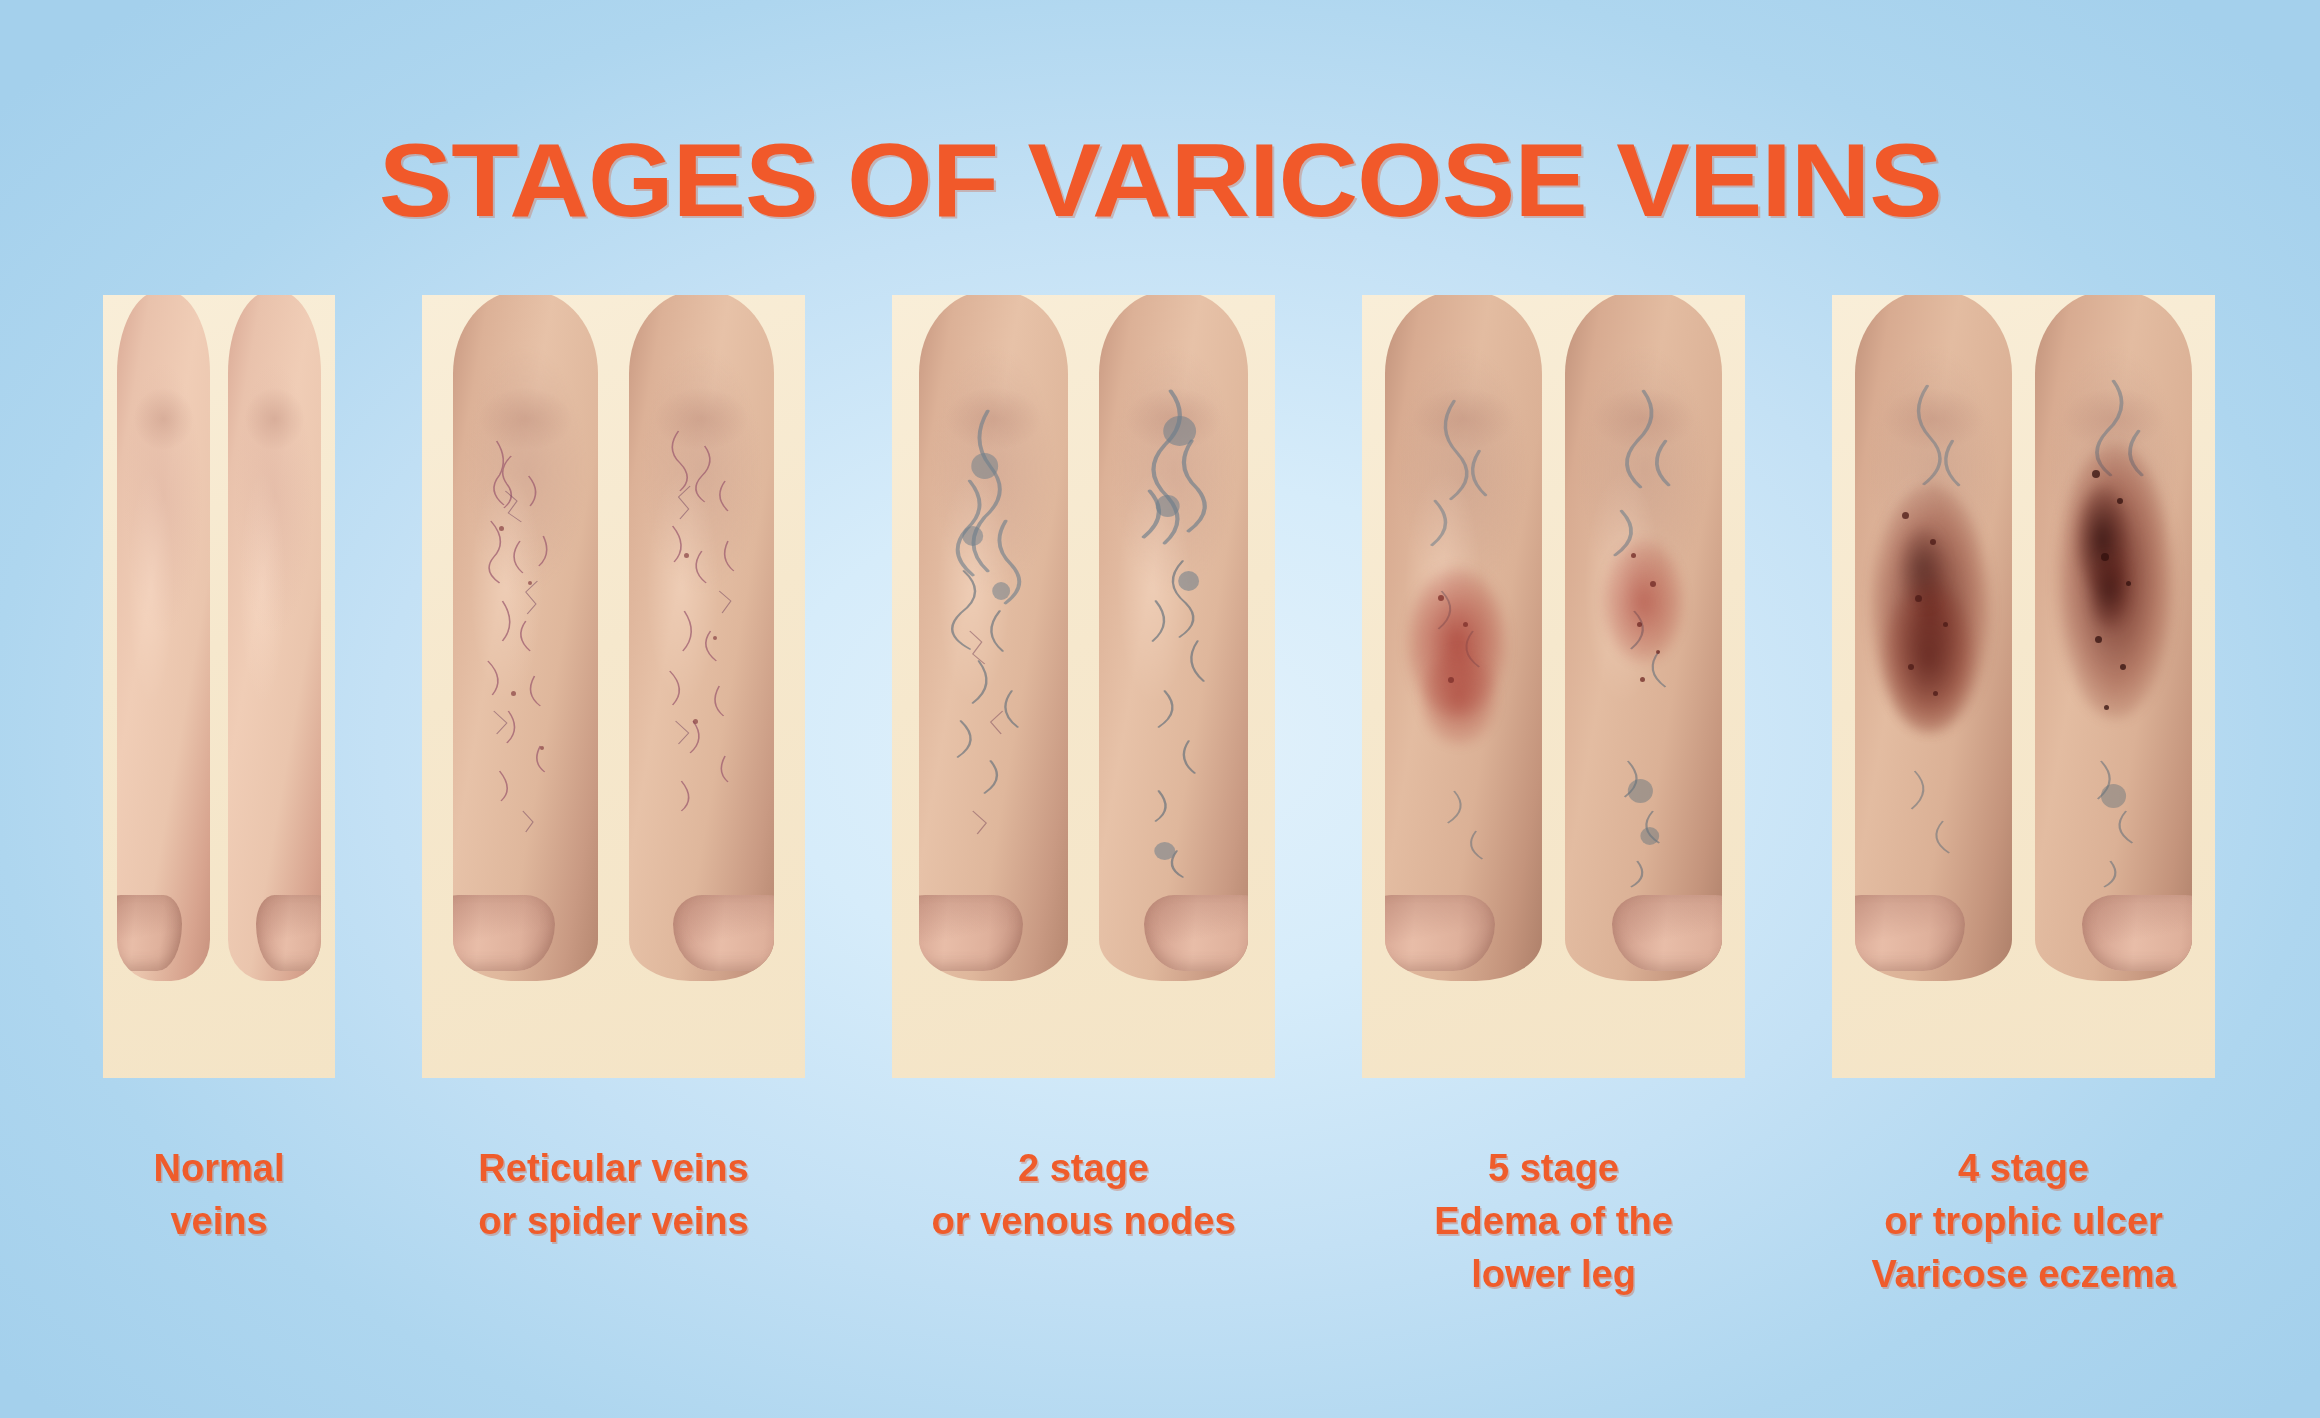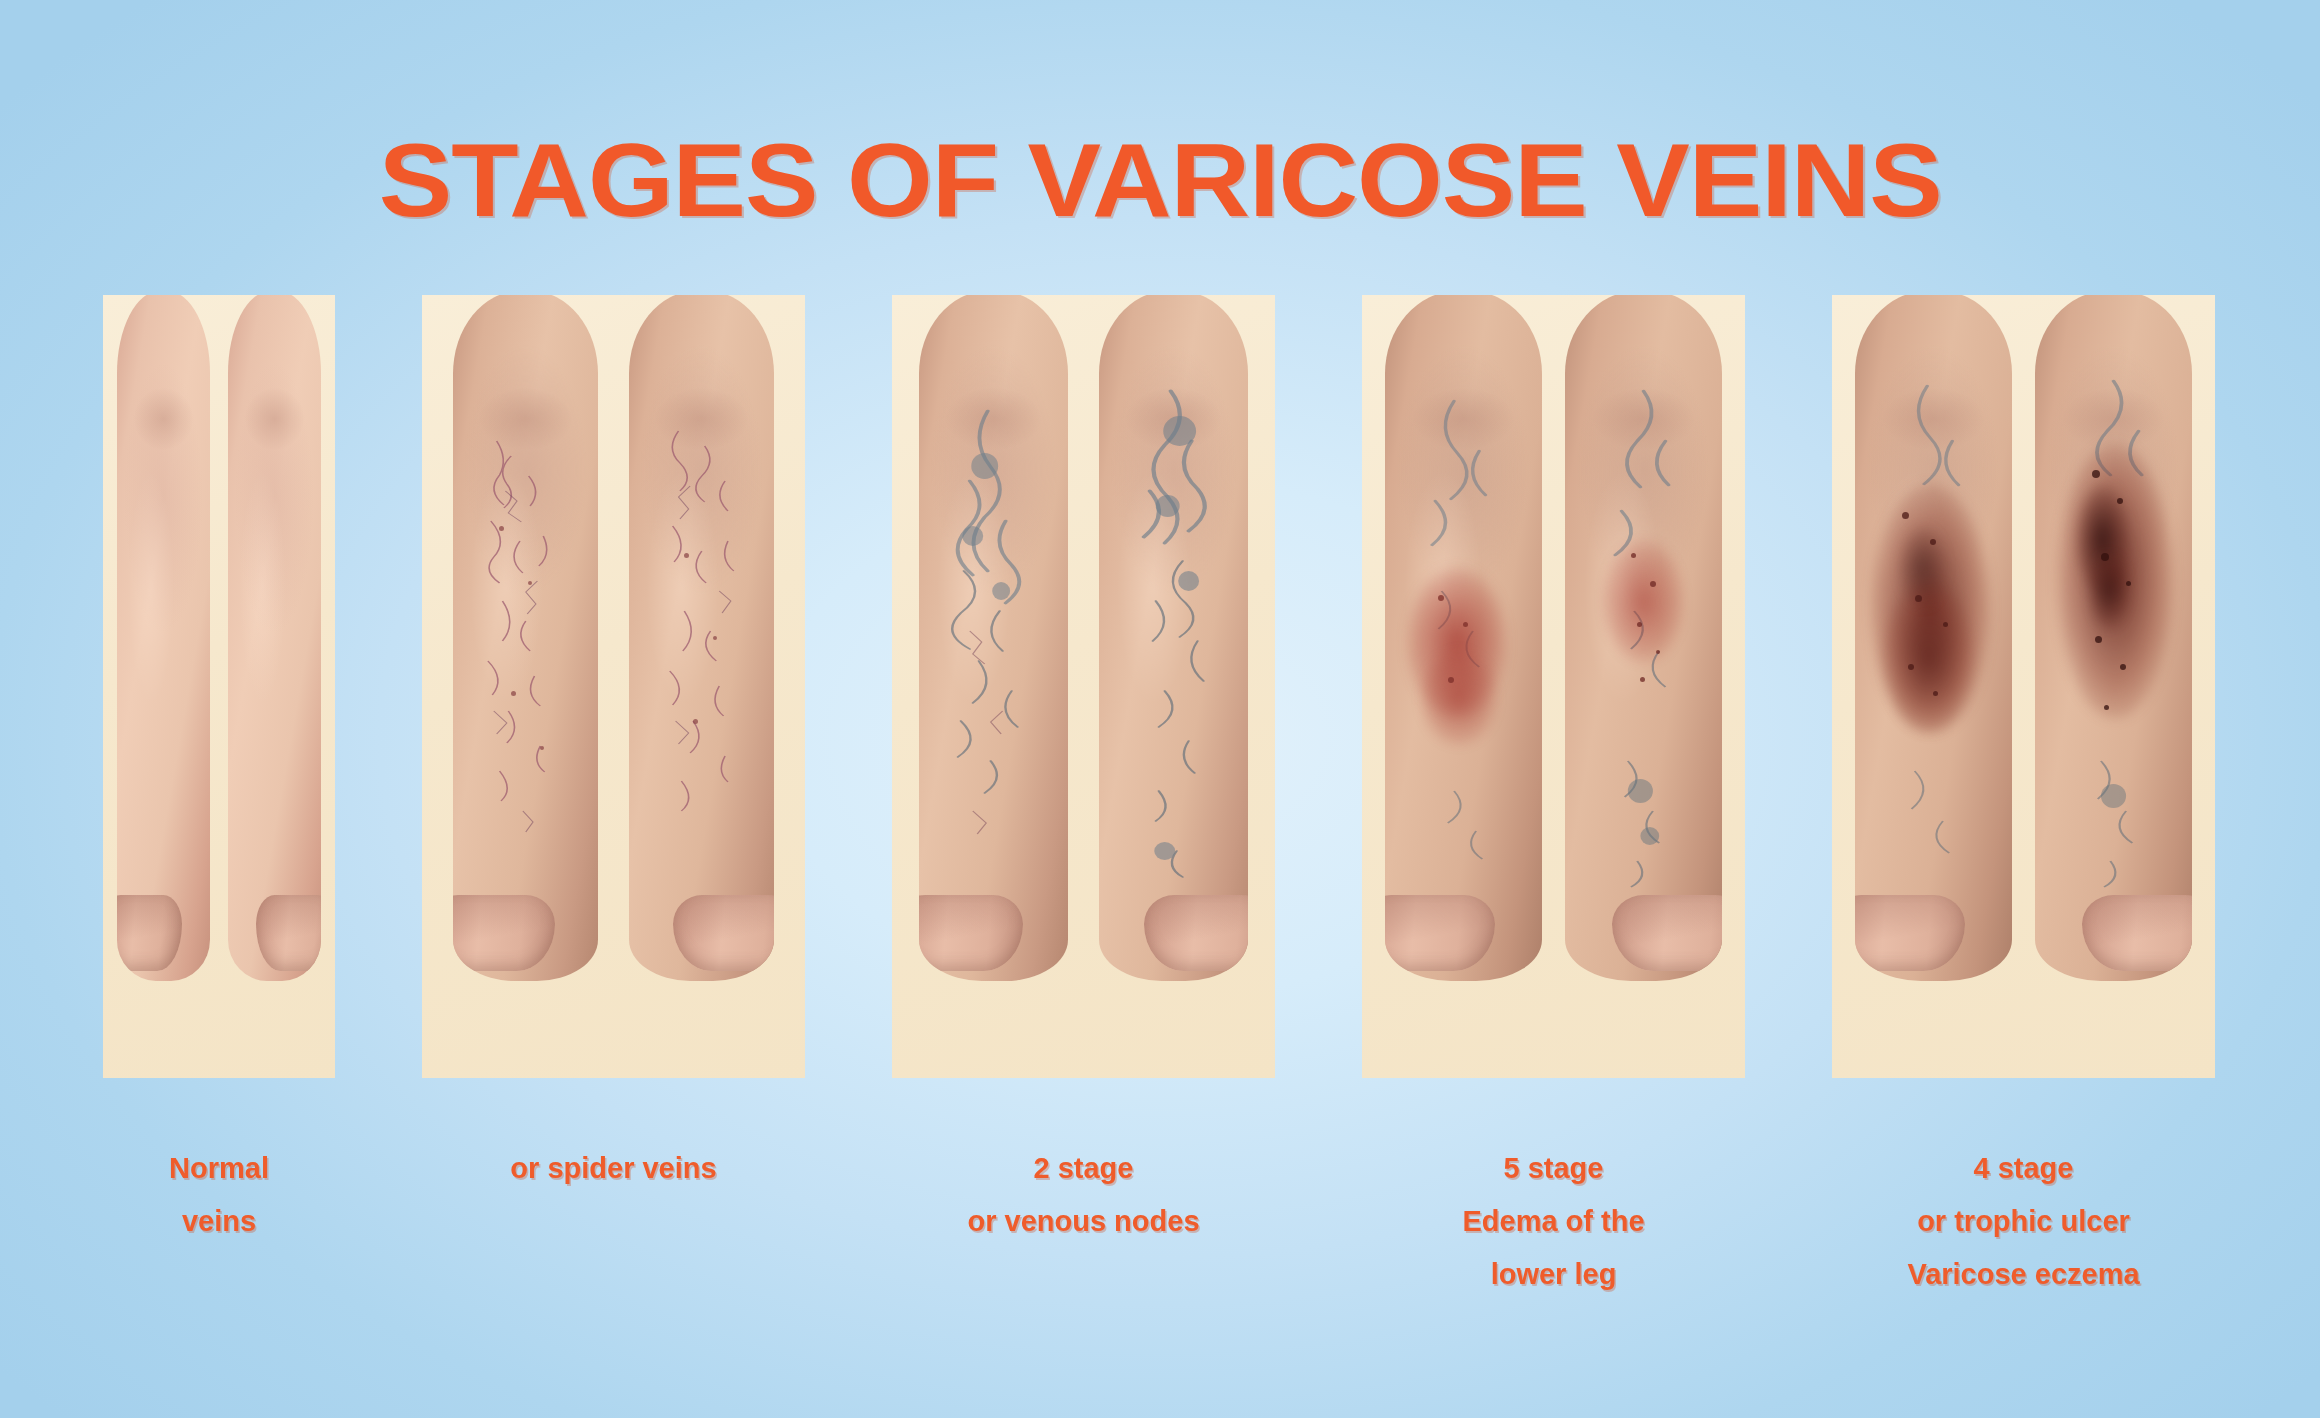--- a/index.html
+++ b/index.html
@@ -180,21 +180,21 @@
     width: 2112px;
     display: flex;
     justify-content: space-between;
   }
   .caption {
     width: 383px;
     text-align: center;
     color: #ef5c2b;
     font-family: "Liberation Sans", sans-serif;
     font-weight: bold;
-    font-size: 29px;
+    font-size: 38px;
     line-height: 53px;
     text-shadow: 1.5px 1.5px 0 rgba(205,80,45,0.32);
     white-space: nowrap;
   }
   .caption.narrow { width: 232px; }
   .caption .line { display: block; }
 </style>
 </head>
 <body>
 
@@ -482,20 +482,21 @@
     </div>
 
   </div>
 
   <div class="caption-row">
     <div class="caption narrow">
       <span class="line">Normal</span>
       <span class="line">veins</span>
     </div>
     <div class="caption">
+      <span class="line">Reticular veins</span>
       <span class="line">or spider veins</span>
     </div>
     <div class="caption">
       <span class="line">2 stage</span>
       <span class="line">or venous nodes</span>
     </div>
     <div class="caption">
       <span class="line">5 stage</span>
       <span class="line">Edema of the</span>
       <span class="line">lower leg</span>

